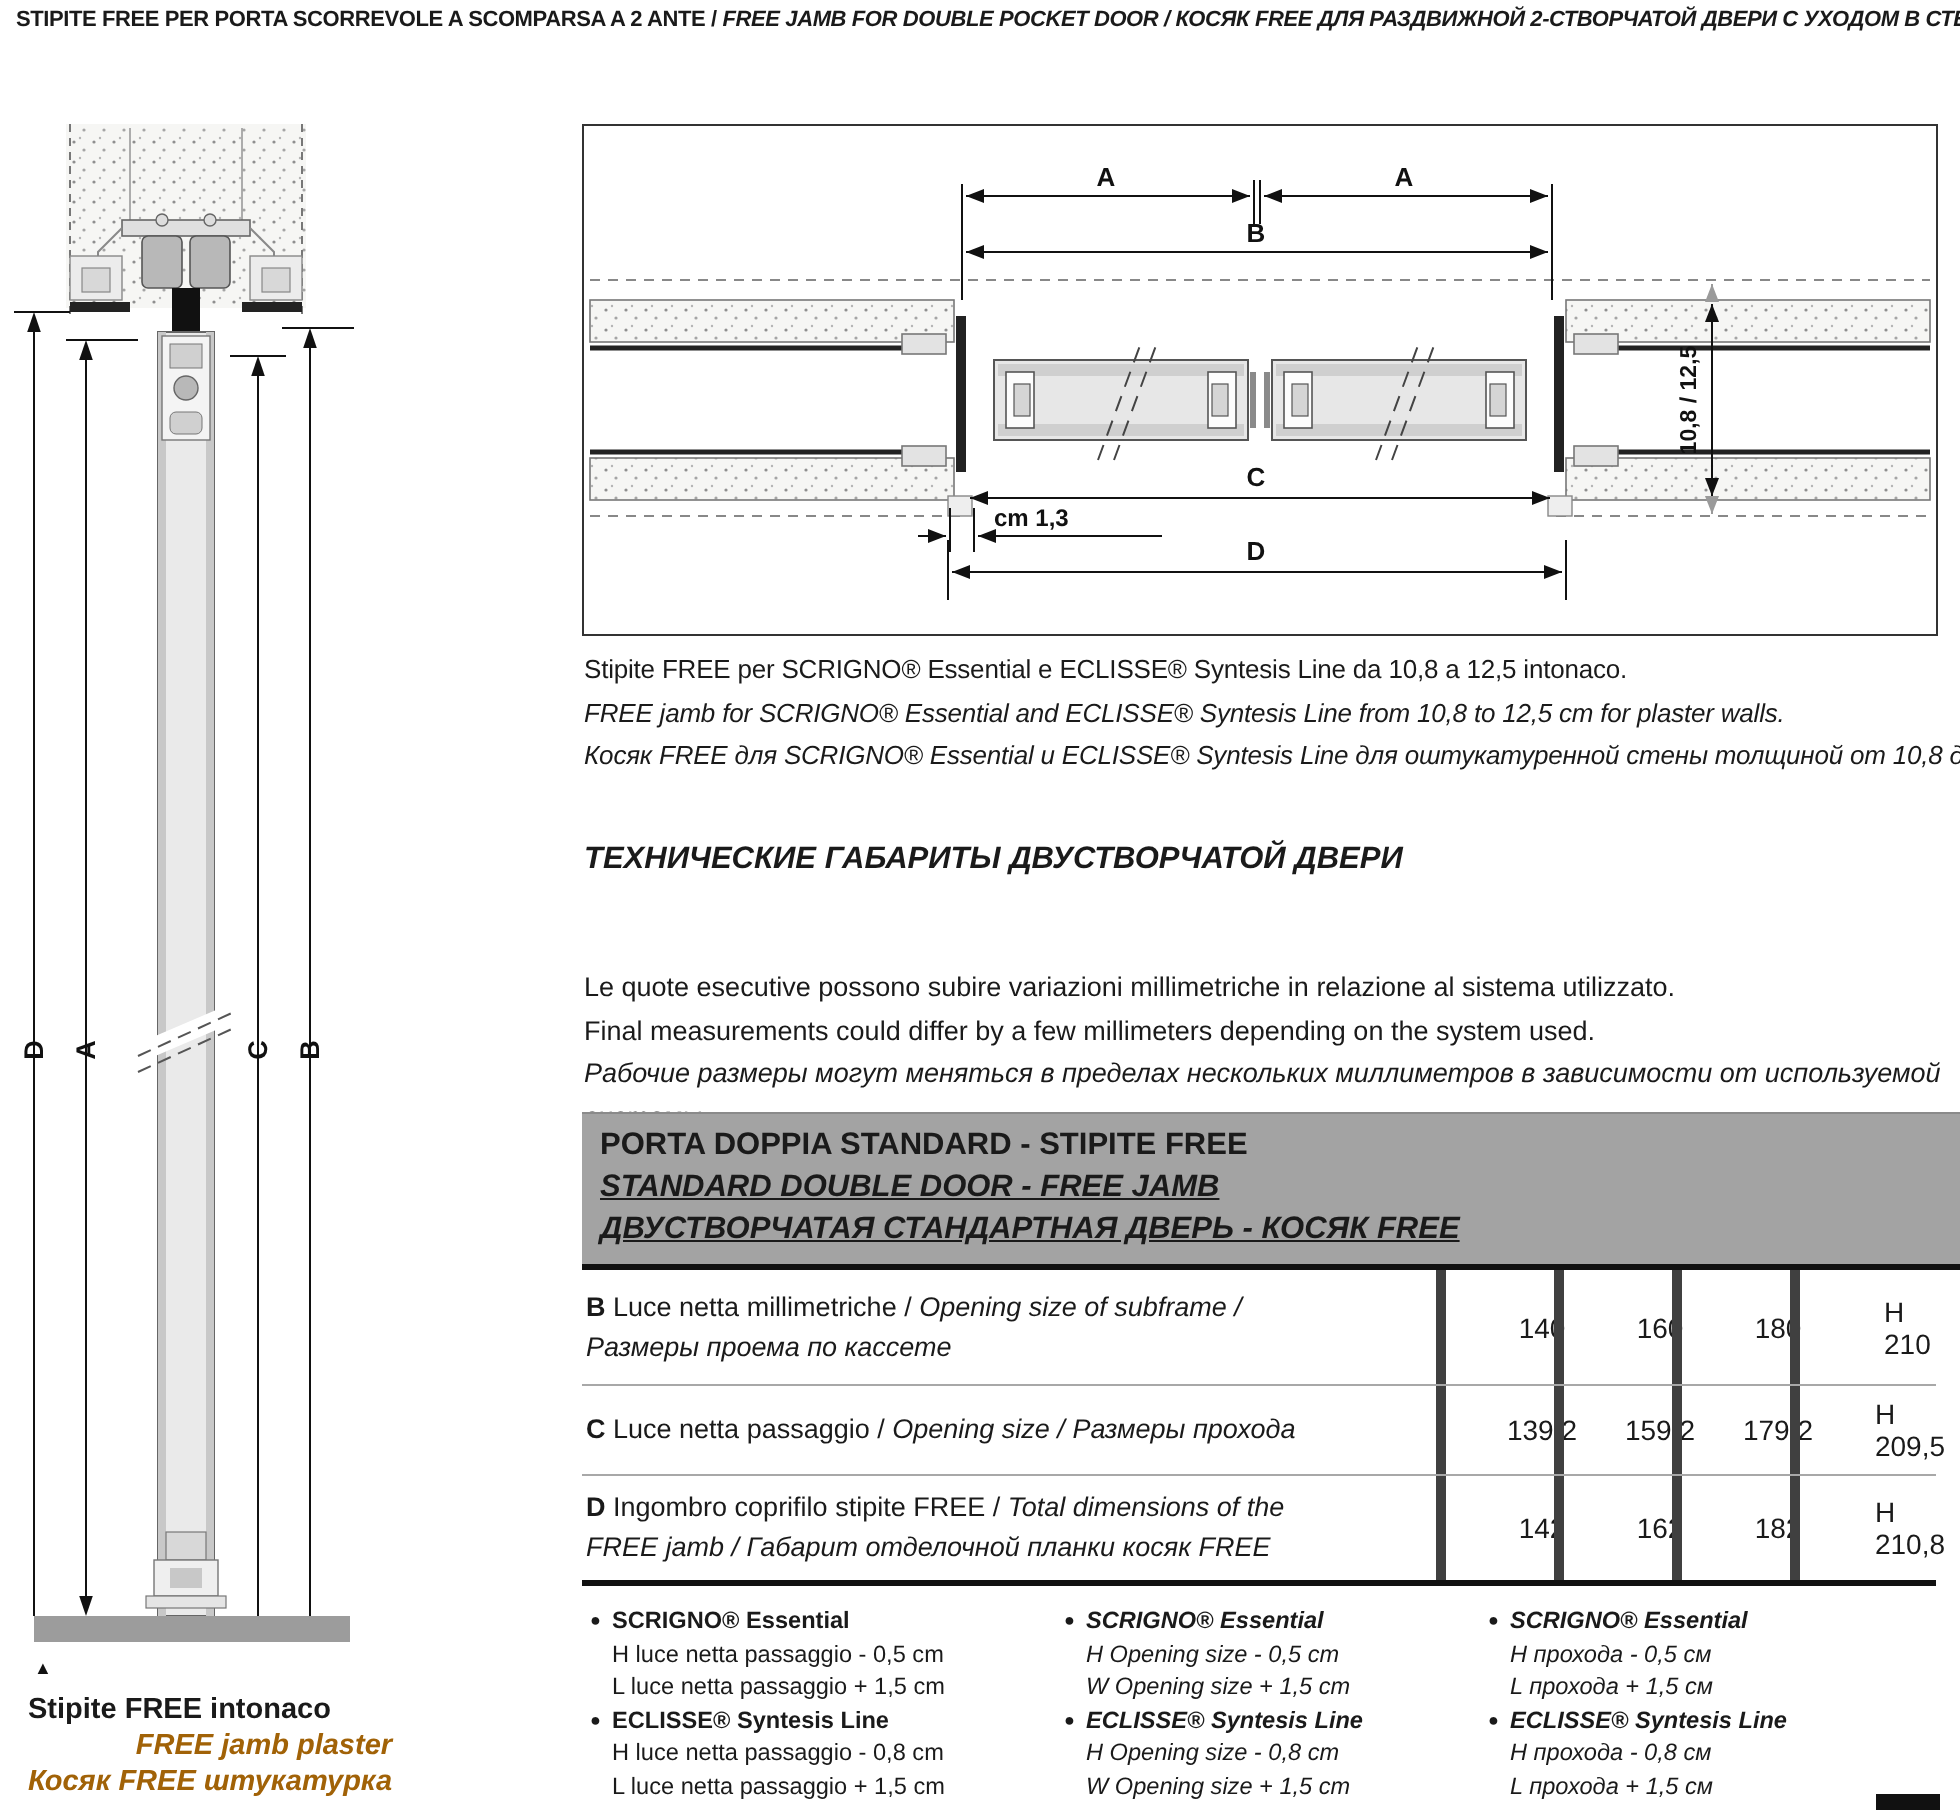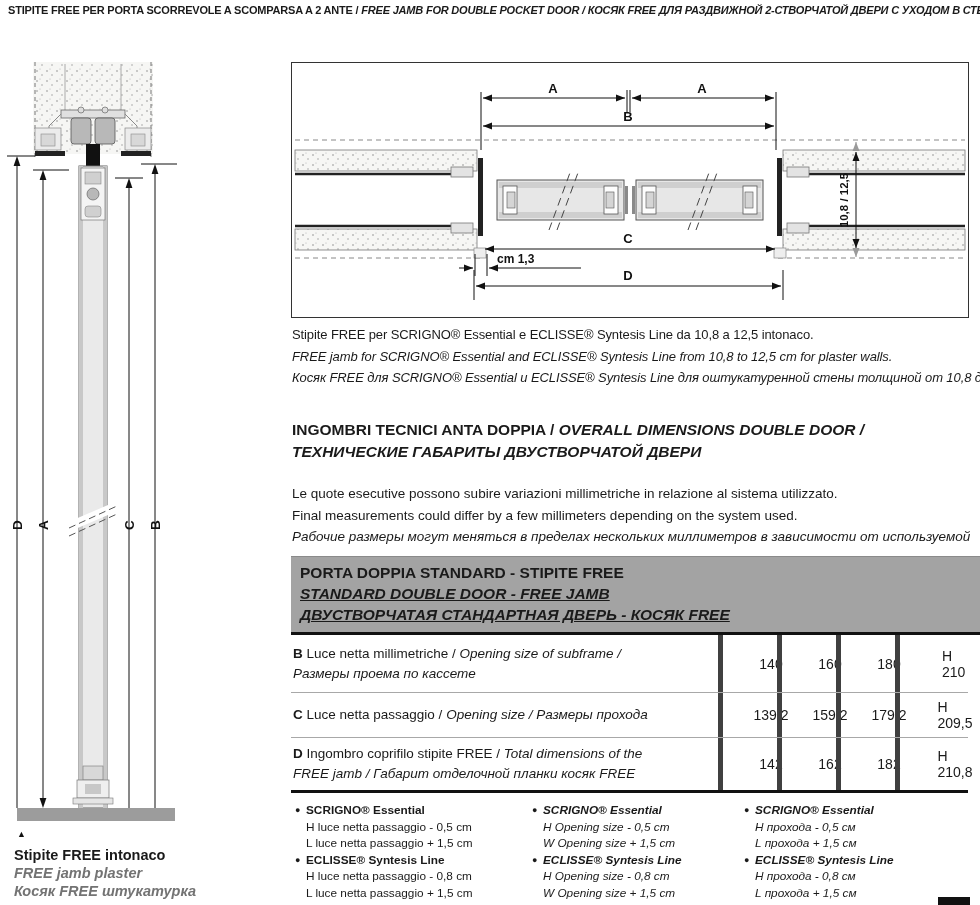--- a/index.html
+++ b/index.html
@@ -47,21 +47,21 @@
   .rb { min-height:57px; } .rc { min-height:44px; } .rd { min-height:52px; }
 
   .foot { position:absolute; left:295px; top:802px; width:677px; display:flex; font-size:11.8px; line-height:16.6px; }
   .fcol1 { width:237px; } .fcol2 { width:212px; font-style:italic; } .fcol3 { width:226px; font-style:italic; }
   .fbrand { font-weight:bold; }
   .blt { display:inline-block; width:11px; font-size:9px; vertical-align:1px; }
   .fline { padding-left:11px; }
 
   .tri  { position:absolute; left:17px; top:829px; font-size:9px; color:#111; }
   .lcap { position:absolute; left:14px; top:846px; font-size:14.5px; line-height:18px; font-weight:bold; white-space:nowrap; }
-  .lcap .gr { color:#737373; font-style:italic; }
+  .lcap .gr { color:#a16207; font-style:italic;text-align:right; }
 
   .corner-mark { position:absolute; left:938px; top:897px; width:32px; height:8px; background:#111; }
 </style>
 </head>
 <body>
 
 <div class="page">
 
   <div class="hdr">
     <span>STIPITE FREE PER PORTA SCORREVOLE A SCOMPARSA A 2 ANTE / </span><span class="intl">FREE JAMB FOR DOUBLE POCKET DOOR / КОСЯК FREE ДЛЯ РАЗДВИЖНОЙ 2-СТВОРЧАТОЙ ДВЕРИ С УХОДОМ В СТЕНУ</span>
@@ -266,21 +266,20 @@
   </svg>
   </div>
 
   <div class="cap">
     <div>Stipite FREE per SCRIGNO® Essential e ECLISSE® Syntesis Line da 10,8 a 12,5 intonaco.</div>
     <div class="i">FREE jamb for SCRIGNO® Essential and ECLISSE® Syntesis Line from 10,8 to 12,5 cm for plaster walls.</div>
     <div class="i">Косяк FREE для SCRIGNO® Essential и ECLISSE® Syntesis Line для оштукатуренной стены толщиной от 10,8 до 12,5 см.</div>
   </div>
 
   <div class="title">
-    <div><span>INGOMBRI TECNICI ANTA DOPPIA / </span><span class="i">OVERALL DIMENSIONS DOUBLE DOOR /</span></div>
     <div class="i">ТЕХНИЧЕСКИЕ ГАБАРИТЫ ДВУСТВОРЧАТОЙ ДВЕРИ</div>
   </div>
 
   <div class="note">
     <div>Le quote esecutive possono subire variazioni millimetriche in relazione al sistema utilizzato.</div>
     <div>Final measurements could differ by a few millimeters depending on the system used.</div>
     <div class="i">Рабочие размеры могут меняться в пределах нескольких миллиметров в зависимости от используемой системы.</div>
   </div>
 
   <div class="graybox">

